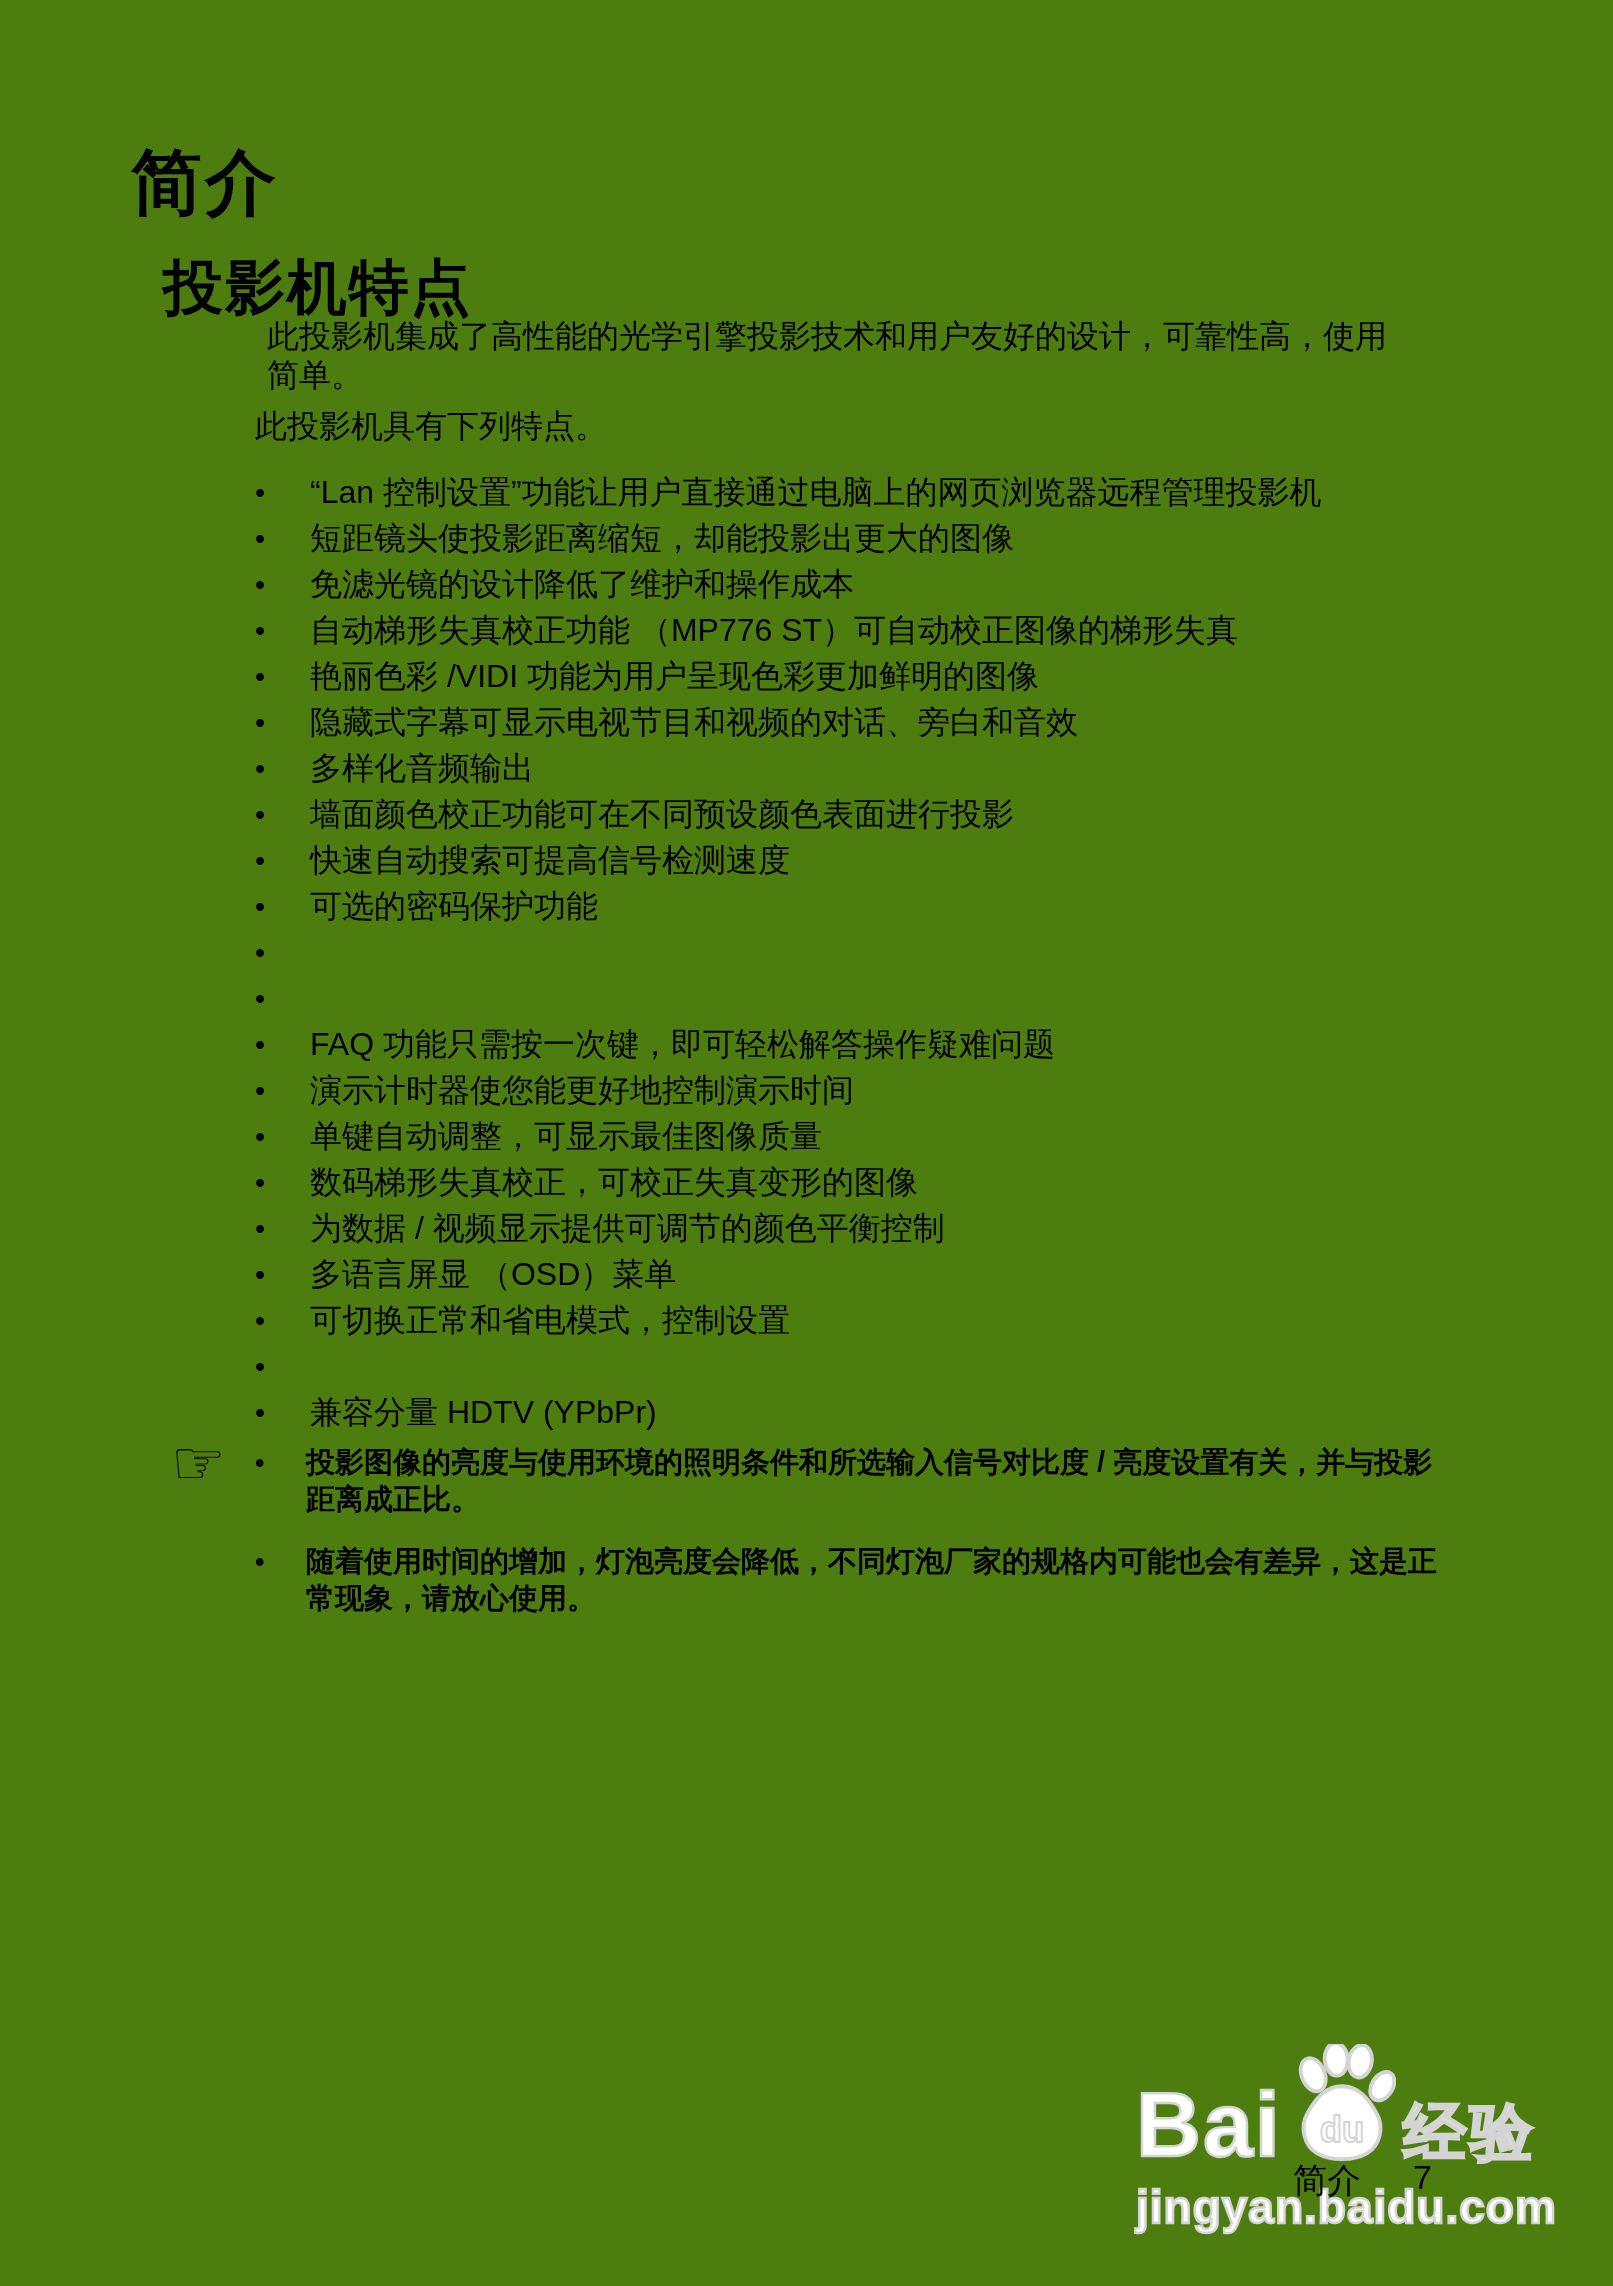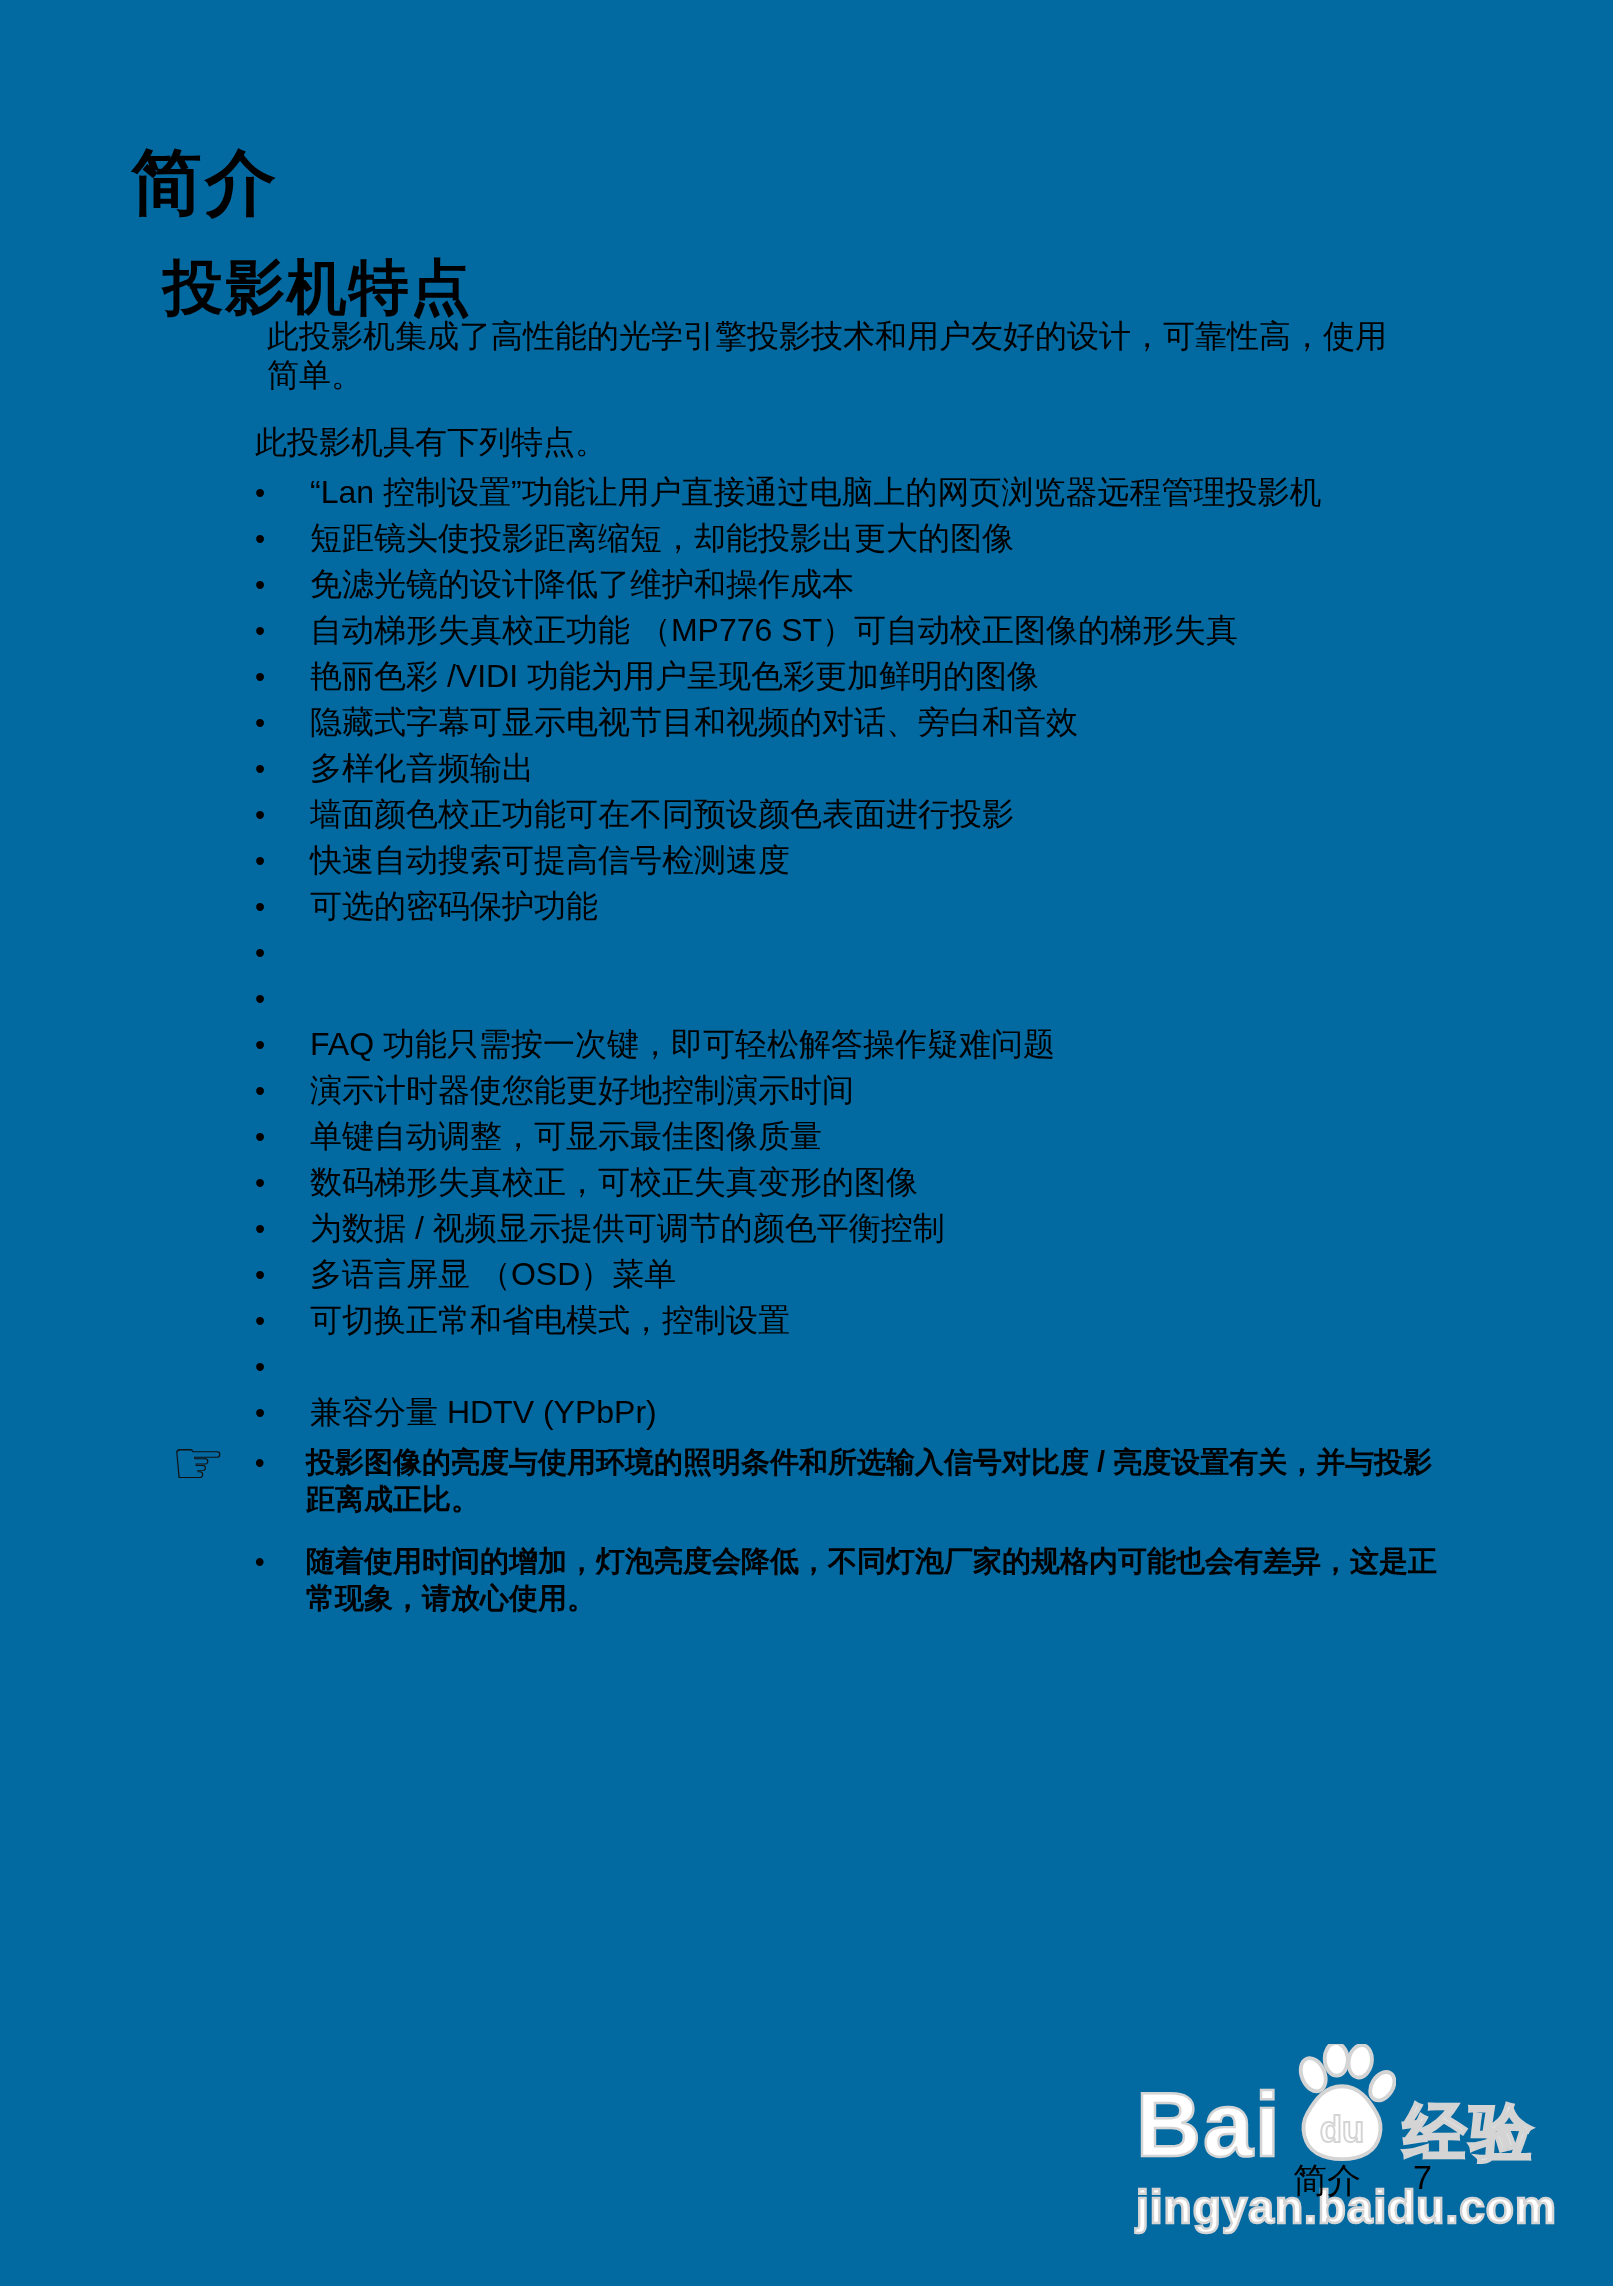--- a/index.html
+++ b/index.html
@@ -1,39 +1,39 @@
 <!DOCTYPE html>
 <html><head>
 <meta charset="utf-8">
 <style>
   * { margin:0; padding:0; box-sizing:border-box; }
   html,body { background:#ffffff; }
   .page {
     position:relative;
     width:1614px; height:2286px;
-    background:#0369a1;
+    background:#4d7c0f;
     color:#000;
     font-family:"Liberation Sans","DejaVu Sans",sans-serif;
     overflow:hidden;
     text-decoration:underline;
   }
   .h1 {
     position:absolute; left:131px; top:136px;
     font-size:71px; font-weight:bold; letter-spacing:2.9px;
   }
   .h2 {
     position:absolute; left:163px; top:248px;
     font-size:60px; font-weight:bold; letter-spacing:1.9px;
   }
   .p1 {
     position:absolute; left:267px; top:317px; width:1138px;
     font-size:32px; line-height:39px;
   }
   .p2 {
-    position:absolute; left:255px; top:421px;
+    position:absolute; left:255px; top:405px;
     font-size:32px;
   }
   ul.features {
     position:absolute; left:255px; top:470px;
     list-style:none;
   }
   ul.features li {
     display:flex; align-items:center;
     height:46px; white-space:nowrap;
     font-size:32px;

